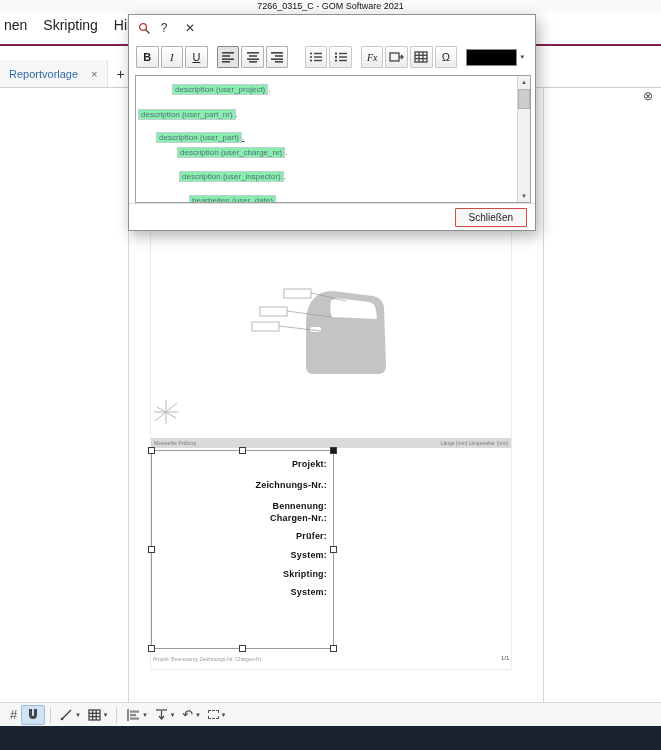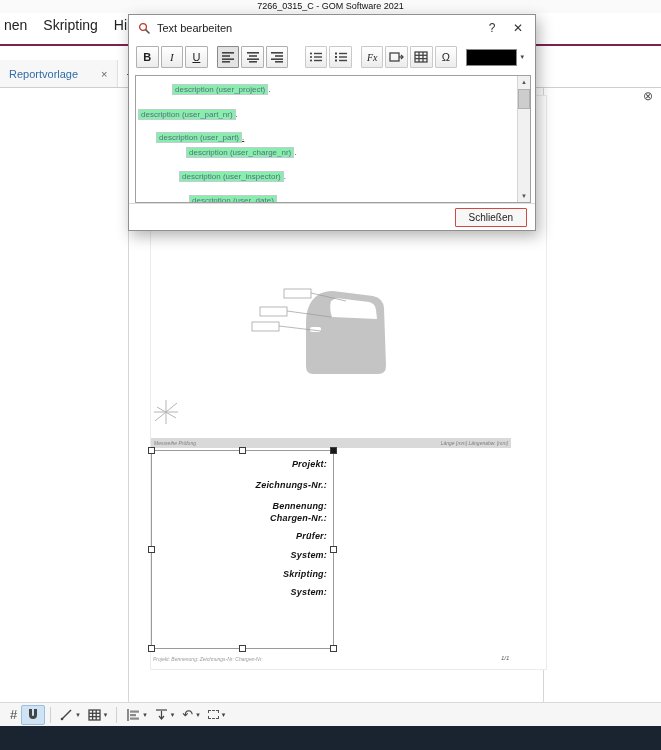--- a/index.html
+++ b/index.html
@@ -17,32 +17,32 @@
   .titlebar { left:0; top:0; width:661px; height:15px; background:#fafafa;
               font-size:9px; line-height:13px; text-align:center; color:#111; }
   .menubar { left:0; top:13px; width:661px; height:24px; background:#fff;
              display:flex; align-items:center; }
   .menubar .menu-item { font-size:14px; padding:3px 8px; color:#222; cursor:default; }
   .menubar .menu-item:first-child { padding-left:4px; }
   .accent-line { left:0; top:44px; width:661px; height:2px; background:#7d2150; }
 
   .tabbar { left:0; top:60px; width:661px; height:28px; background:#fff;
             border-bottom:1px solid #cfcfcf; display:flex; align-items:center; }
-  .tab { display:flex; align-items:center; gap:23px; padding:0 9px; height:27px;
+  .tab { display:flex; align-items:center; gap:13px; padding:0 9px; height:27px;
          font-size:11px; color:#2f6da8; background:#f7f7f7; border-right:1px solid #e2e2e2; }
   .tab .tab-close { color:#666; font-size:11px; }
   .tab-add { font-size:14px; color:#333; padding:0 9px; }
 
   
   .workspace { left:0; top:88px; width:661px; height:614px; background:#fff; }
   .vline { top:88px; width:1px; height:614px; background:#d6d6d6; }
   .panel-close { left:643px; top:89px; font-size:12px; color:#555; }
 
-  .page { left:150px; top:95px; width:397px; height:575px; background:#fff;
-          border:1px solid #ececec;font-style:italic; }
+  .page { left:150px; top:95px; width:362px; height:575px; background:#fff;
+          border:1px solid #ececec; }
   .page > * { position:absolute; }
 
   .band { left:0; top:342px; width:360px; height:10px; background:#d9d9d9;
           display:flex; justify-content:space-between; align-items:center; padding:0 3px; }
   .band span { font-size:5px; color:#7d7d7d; white-space:nowrap; }
 
   .textbox { left:0; top:354px; width:183px; height:199px; border:1px solid #9a9a9a; }
   .report-label { position:absolute; right:6px; font-size:9px; font-weight:bold;
                   color:#111; white-space:nowrap; letter-spacing:0.2px; }
   .handle { position:absolute; width:7px; height:7px; background:#fff;
@@ -189,21 +189,20 @@
   <div class="page-footer-right">1/1</div>
 </div>
 
 <div class="abs dialog">
 
   <div class="dlg-titlebar">
     <svg width="13" height="13" viewBox="0 0 13 13">
       <circle cx="5" cy="5" r="3.4" stroke="#c0392b" fill="none" stroke-width="1.3"></circle>
       <line x1="7.6" y1="7.6" x2="11.5" y2="11.5" stroke="#555" stroke-width="1.5"></line>
     </svg>
-    <span class="dlg-title">Text bearbeiten</span>
     <span class="dlg-tb-btn">?</span>
     <span class="dlg-tb-btn">✕</span>
   </div>
 
   <div class="dlg-toolbar">
     <div class="tbtn b">B</div>
     <div class="tbtn i">I</div>
     <div class="tbtn u">U</div>
     <div class="tb-gap"></div>
     <div class="tbtn pressed">
@@ -279,28 +278,28 @@
   <div class="dlg-textarea">
     <div class="edit-line" style="left:36px; top:8px;">
       <span class="token">description (user_project)</span><span>.</span>
     </div>
     <div class="edit-line" style="left:2px; top:33px;">
       <span class="token">description (user_part_nr)</span><span>.</span>
     </div>
     <div class="edit-line" style="left:20px; top:56px;text-decoration:underline;">
       <span class="token">description (user_part)</span><span>.</span>
     </div>
-    <div class="edit-line" style="left:30px; top:71px;padding-left:20px;">
+    <div class="edit-line" style="left:21px; top:71px;padding-left:20px;">
       <span class="token">description (user_charge_nr)</span><span>.</span>
     </div>
     <div class="edit-line" style="left:43px; top:95px;">
       <span class="token">description (user_inspector)</span><span>.</span>
     </div>
     <div class="edit-line" style="left:53px; top:119px;">
-      <span class="token">description (user_date)</span><span>.</span>
+      <span class="token">bearbeiten (user_date)</span><span>.</span>
     </div>
     <div class="scrollbar">
       <div class="sb-up">▲</div>
       <div class="sb-thumb"></div>
       <div class="sb-down">▼</div>
     </div>
   </div>
 
   <div class="dlg-footer">
     <button class="btn-schliessen">Schließen</button>

